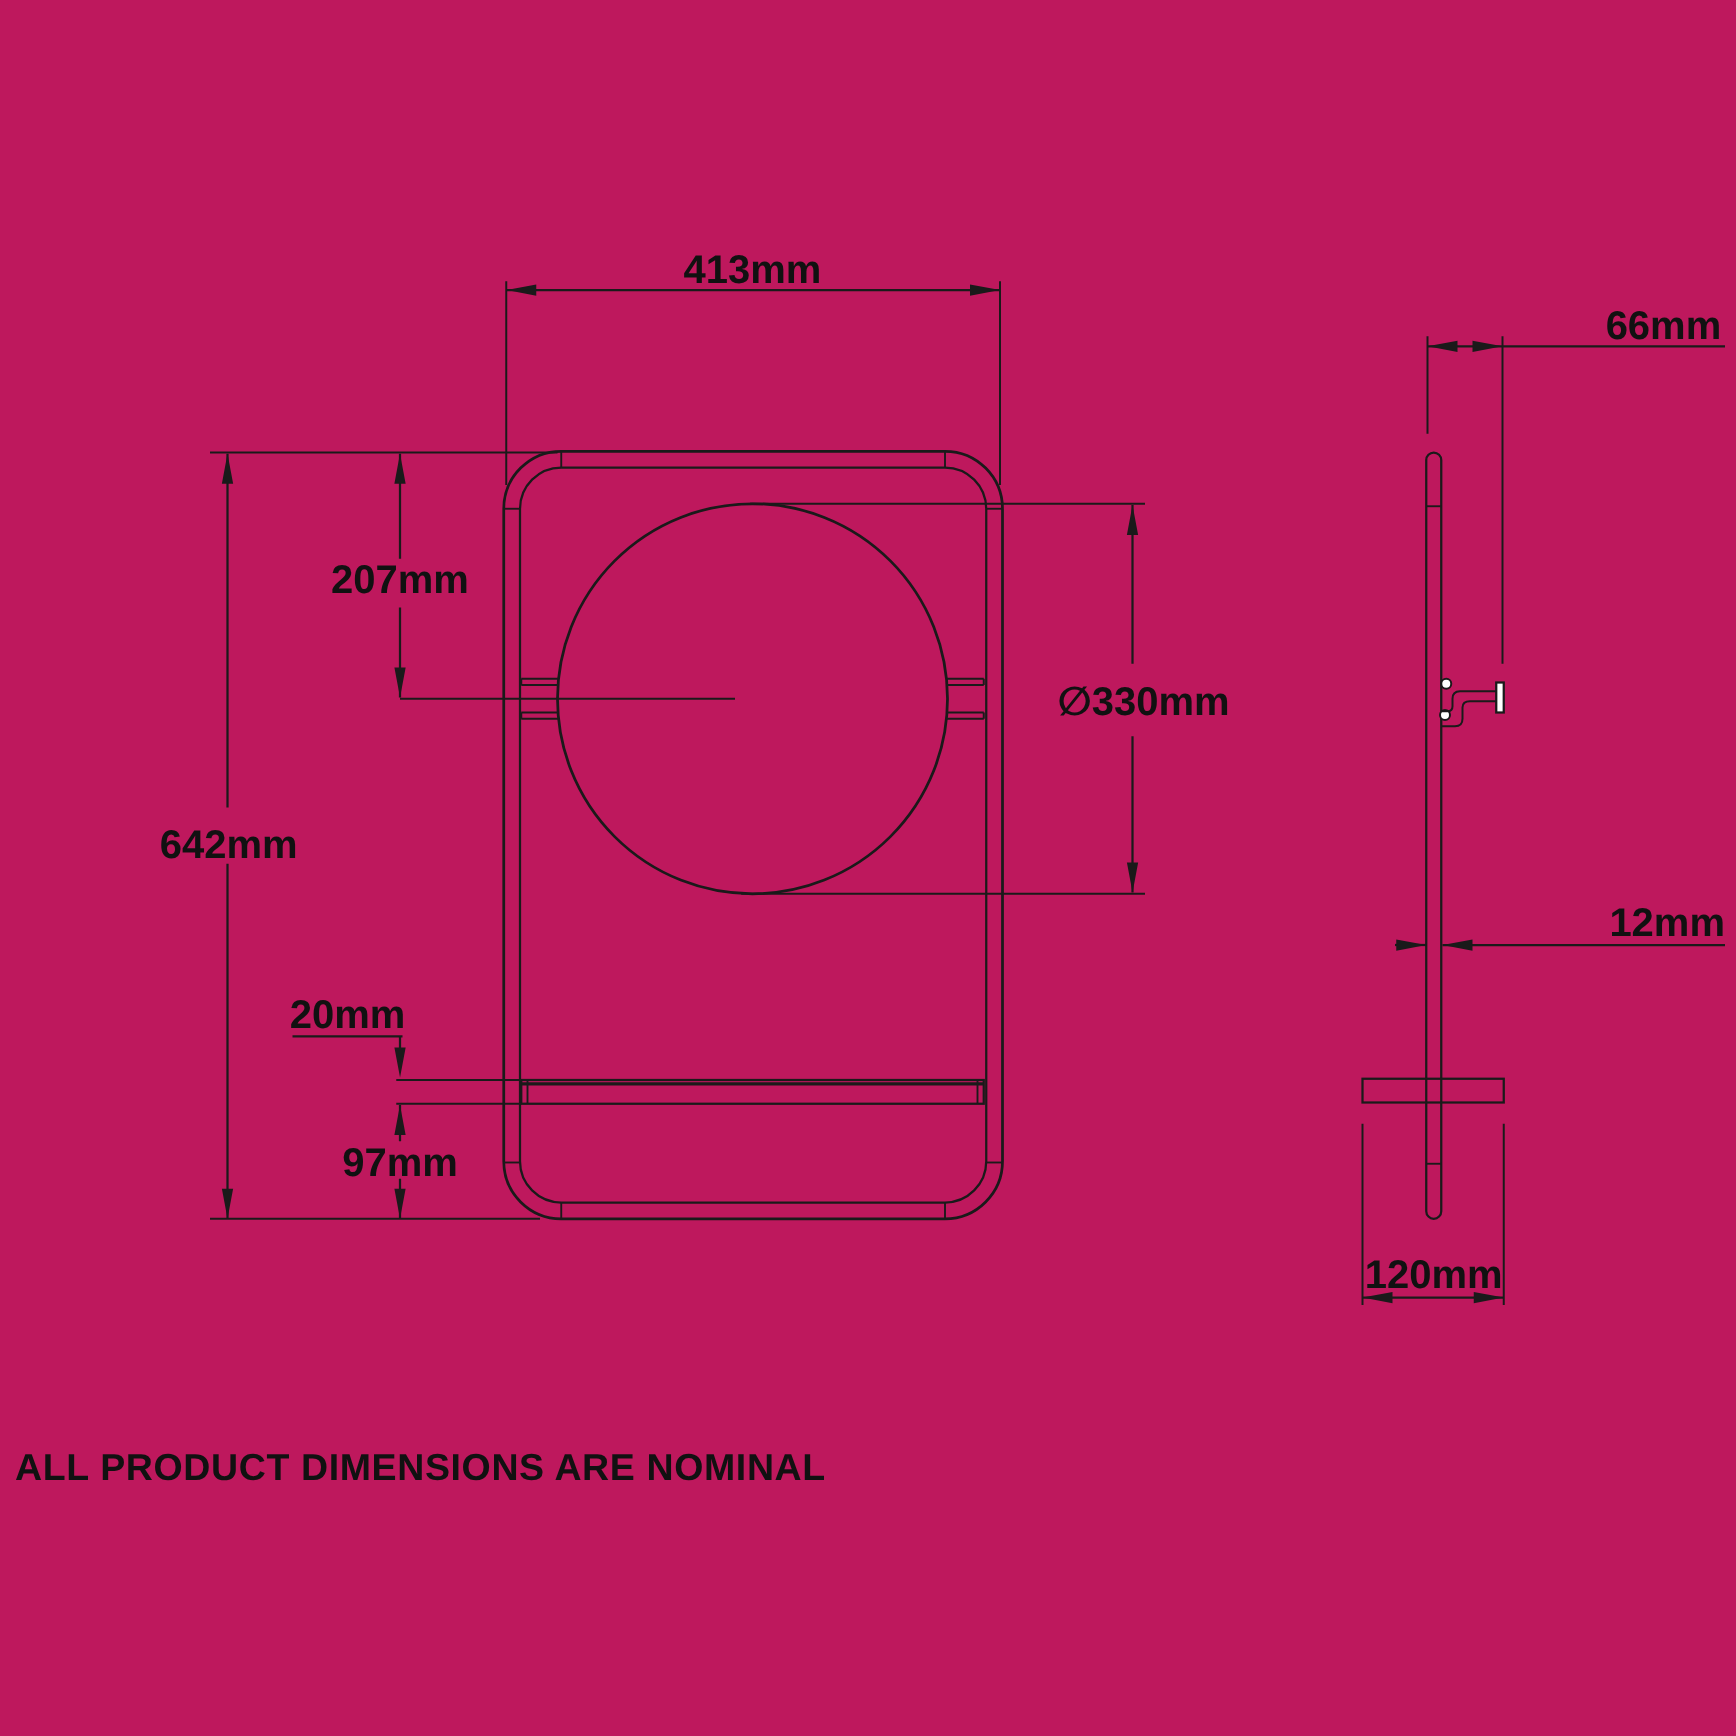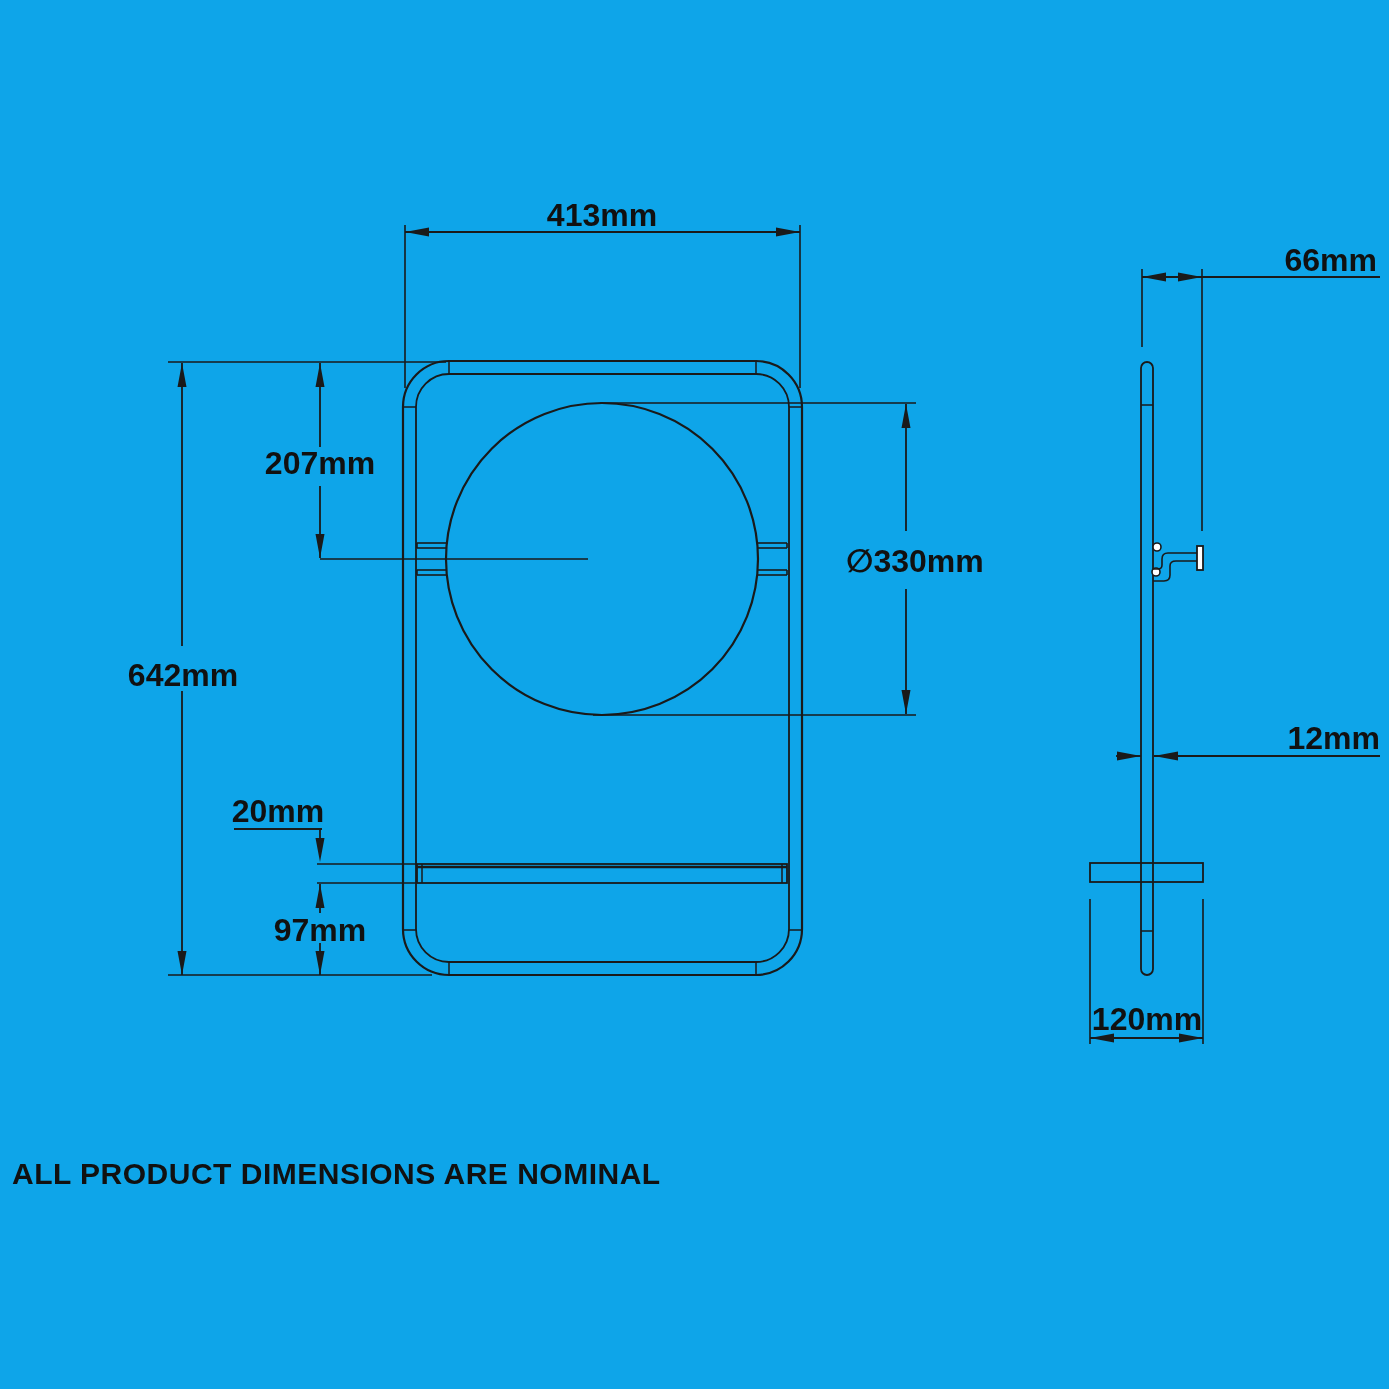--- a/index.html
+++ b/index.html
@@ -4,21 +4,21 @@
 <style>
   html, body {
     margin: 0;
     padding: 0;
     background: #ffffff;
   }
   .canvas {
     position: relative;
     width: 1389px;
     height: 1389px;
-    background: #0ea5e9;
+    background: #be185d;
     font-family: "Liberation Sans", "DejaVu Sans", sans-serif;
   }
   svg { display: block; }
   .outline { fill: none; stroke: #1a1a1a; stroke-width: 2.2; }
   .outline-thin { fill: none; stroke: #1a1a1a; stroke-width: 1.8; }
   .tick { stroke: #1a1a1a; stroke-width: 1.5; }
   .dim  { stroke: #1a1a1a; stroke-width: 1.8; fill: none; }
   .ext  { stroke: #1a1a1a; stroke-width: 1.6; fill: none; }
   .clamp { stroke: #1a1a1a; stroke-width: 1.6; fill: none; }
   .arrow { fill: #1a1a1a; stroke: none; }

